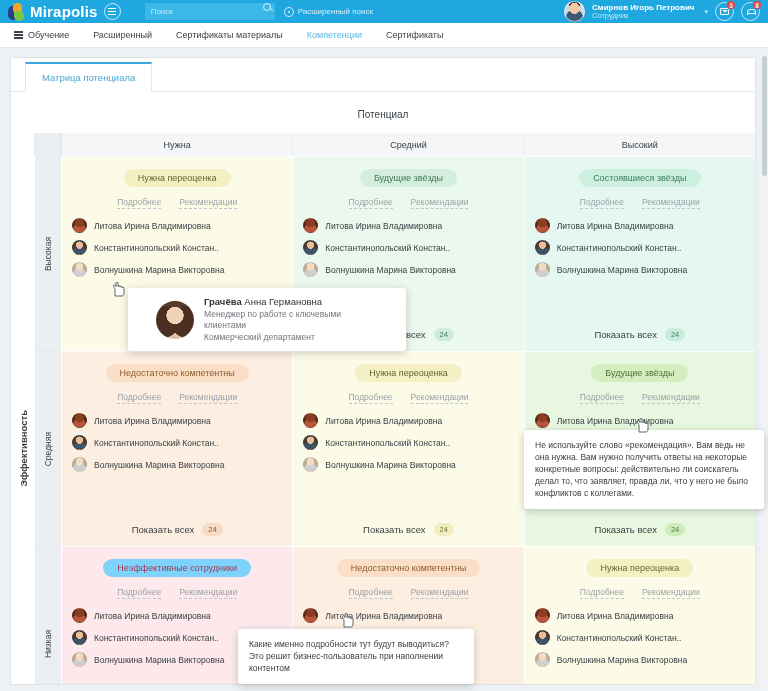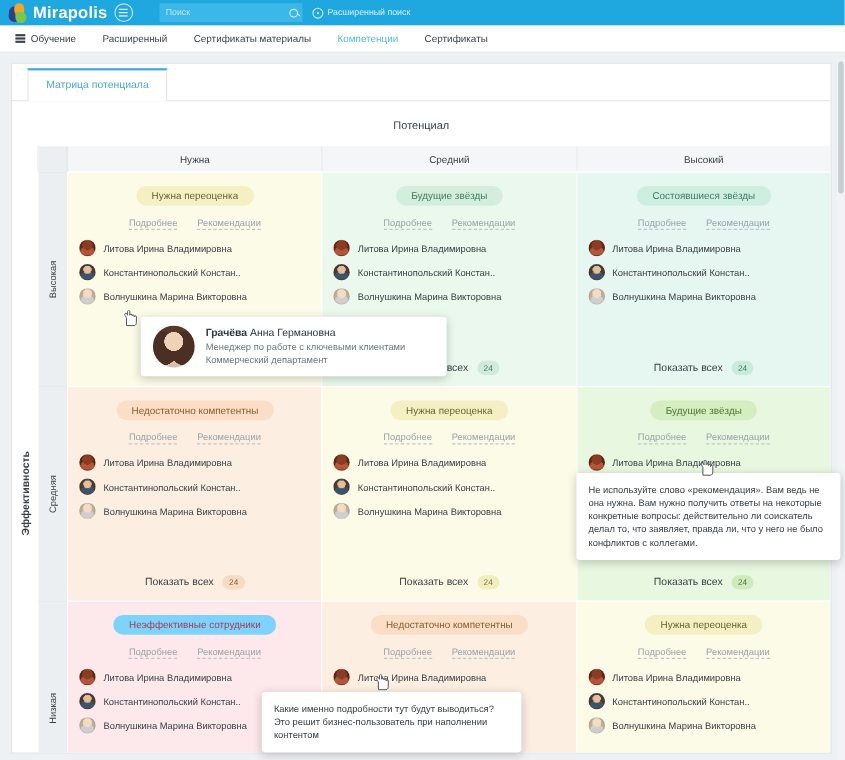--- a/index.html
+++ b/index.html
@@ -28,21 +28,21 @@
   .burger-circle {
     width:17px; height:17px; border:1px solid rgba(255,255,255,.75);
     border-radius:50%; margin-left:6px; display:flex; flex-direction:column;
     align-items:center; justify-content:center; gap:2px; cursor:pointer;
   }
   .burger-circle i { display:block; width:8px; height:1px; background:#fff; }
 
   .search-box {
     margin-left:24px; width:130px; height:17px;
     background:#3bb7e8; border-radius:1px;
-    display:flex; align-items:center; padding:0 4px;
+    display:flex; padding:0 4px;
     position:relative;
   }
   .search-box input {
     background:transparent; border:0; outline:0; color:#ffffff;
     font-size:8px; width:100%; font-family:"Liberation Sans", sans-serif;
   }
   .search-box input::placeholder { color:#bfe7f8; }
   .mag { width:8px; height:8px; border:1.2px solid #d8f0fb; border-radius:50%; position:relative; flex:none; }
   .mag::after { content:''; position:absolute; width:3px; height:1.2px; background:#d8f0fb; right:-3px; bottom:0px; transform:rotate(45deg); }
 
@@ -170,21 +170,21 @@
   .c-green .chip { background:#d4eebf; color:#4c7336; }
   .c-green .count { background:#d0ebbb; color:#4c7336; }
   .c-pink   { background:#fde9ec; }
   .c-pink .chip { background:#7dd3fc; color:#a43b54; }
 
   
   .tip {
     position:absolute; background:#ffffff; border-radius:3px;
     box-shadow:0 2px 9px rgba(0,0,0,.20); z-index:60;
   }
-  .tip-person { left:128px; top:288px; width:278px; padding:8px 11px; display:flex; gap:10px; align-items:center; }
+  .tip-person { left:128px; top:288px; width:278px; padding:8px 28px; display:flex; gap:10px; align-items:center; }
   .tip-av {
     width:38px; height:38px; border-radius:50%; flex:none;
     background: radial-gradient(circle at 50% 38%, #f2d2b6 0 28%, transparent 29%),
                 radial-gradient(circle at 20% 55%, #4a2f22 0 42%, transparent 43%),
                 radial-gradient(circle at 80% 55%, #4a2f22 0 42%, transparent 43%),
                 radial-gradient(circle at 50% 95%, #d8bfae 0 45%, transparent 46%),
                 #57392a;
   }
   .tip-name { font-size:9.5px; color:#2f353a; margin-bottom:2px; }
   .tip-name b { font-weight:bold; }
@@ -224,20 +224,36 @@
   <div class="search-box">
     <input value="" placeholder="Поиск" style="">
     <div class="mag"></div>
   </div>
 
   <div class="adv-search">
     <div class="adv-icon"></div>
     <span>Расширенный поиск</span>
   </div>
 
+  <div class="top-right">
+    <div class="avatar-top"></div>
+    <div class="user-meta">
+      <div class="user-name">Смирнов Игорь Петрович</div>
+      <div class="user-role">Сотрудник</div>
+    </div>
+    <div class="caret-d">▾</div>
+    <div class="icon-circle">
+      <div class="env-g"></div>
+      <div class="badge">3</div>
+    </div>
+    <div class="icon-circle">
+      <div class="bell-g"></div>
+      <div class="badge">8</div>
+    </div>
+  </div>
 </div>
 
 <div class="navbar">
   <div class="nav-item first">
     <span class="nav-burger">
         <i></i>
         <i></i>
         <i></i>
       </span>
     <span>Обучение</span>

